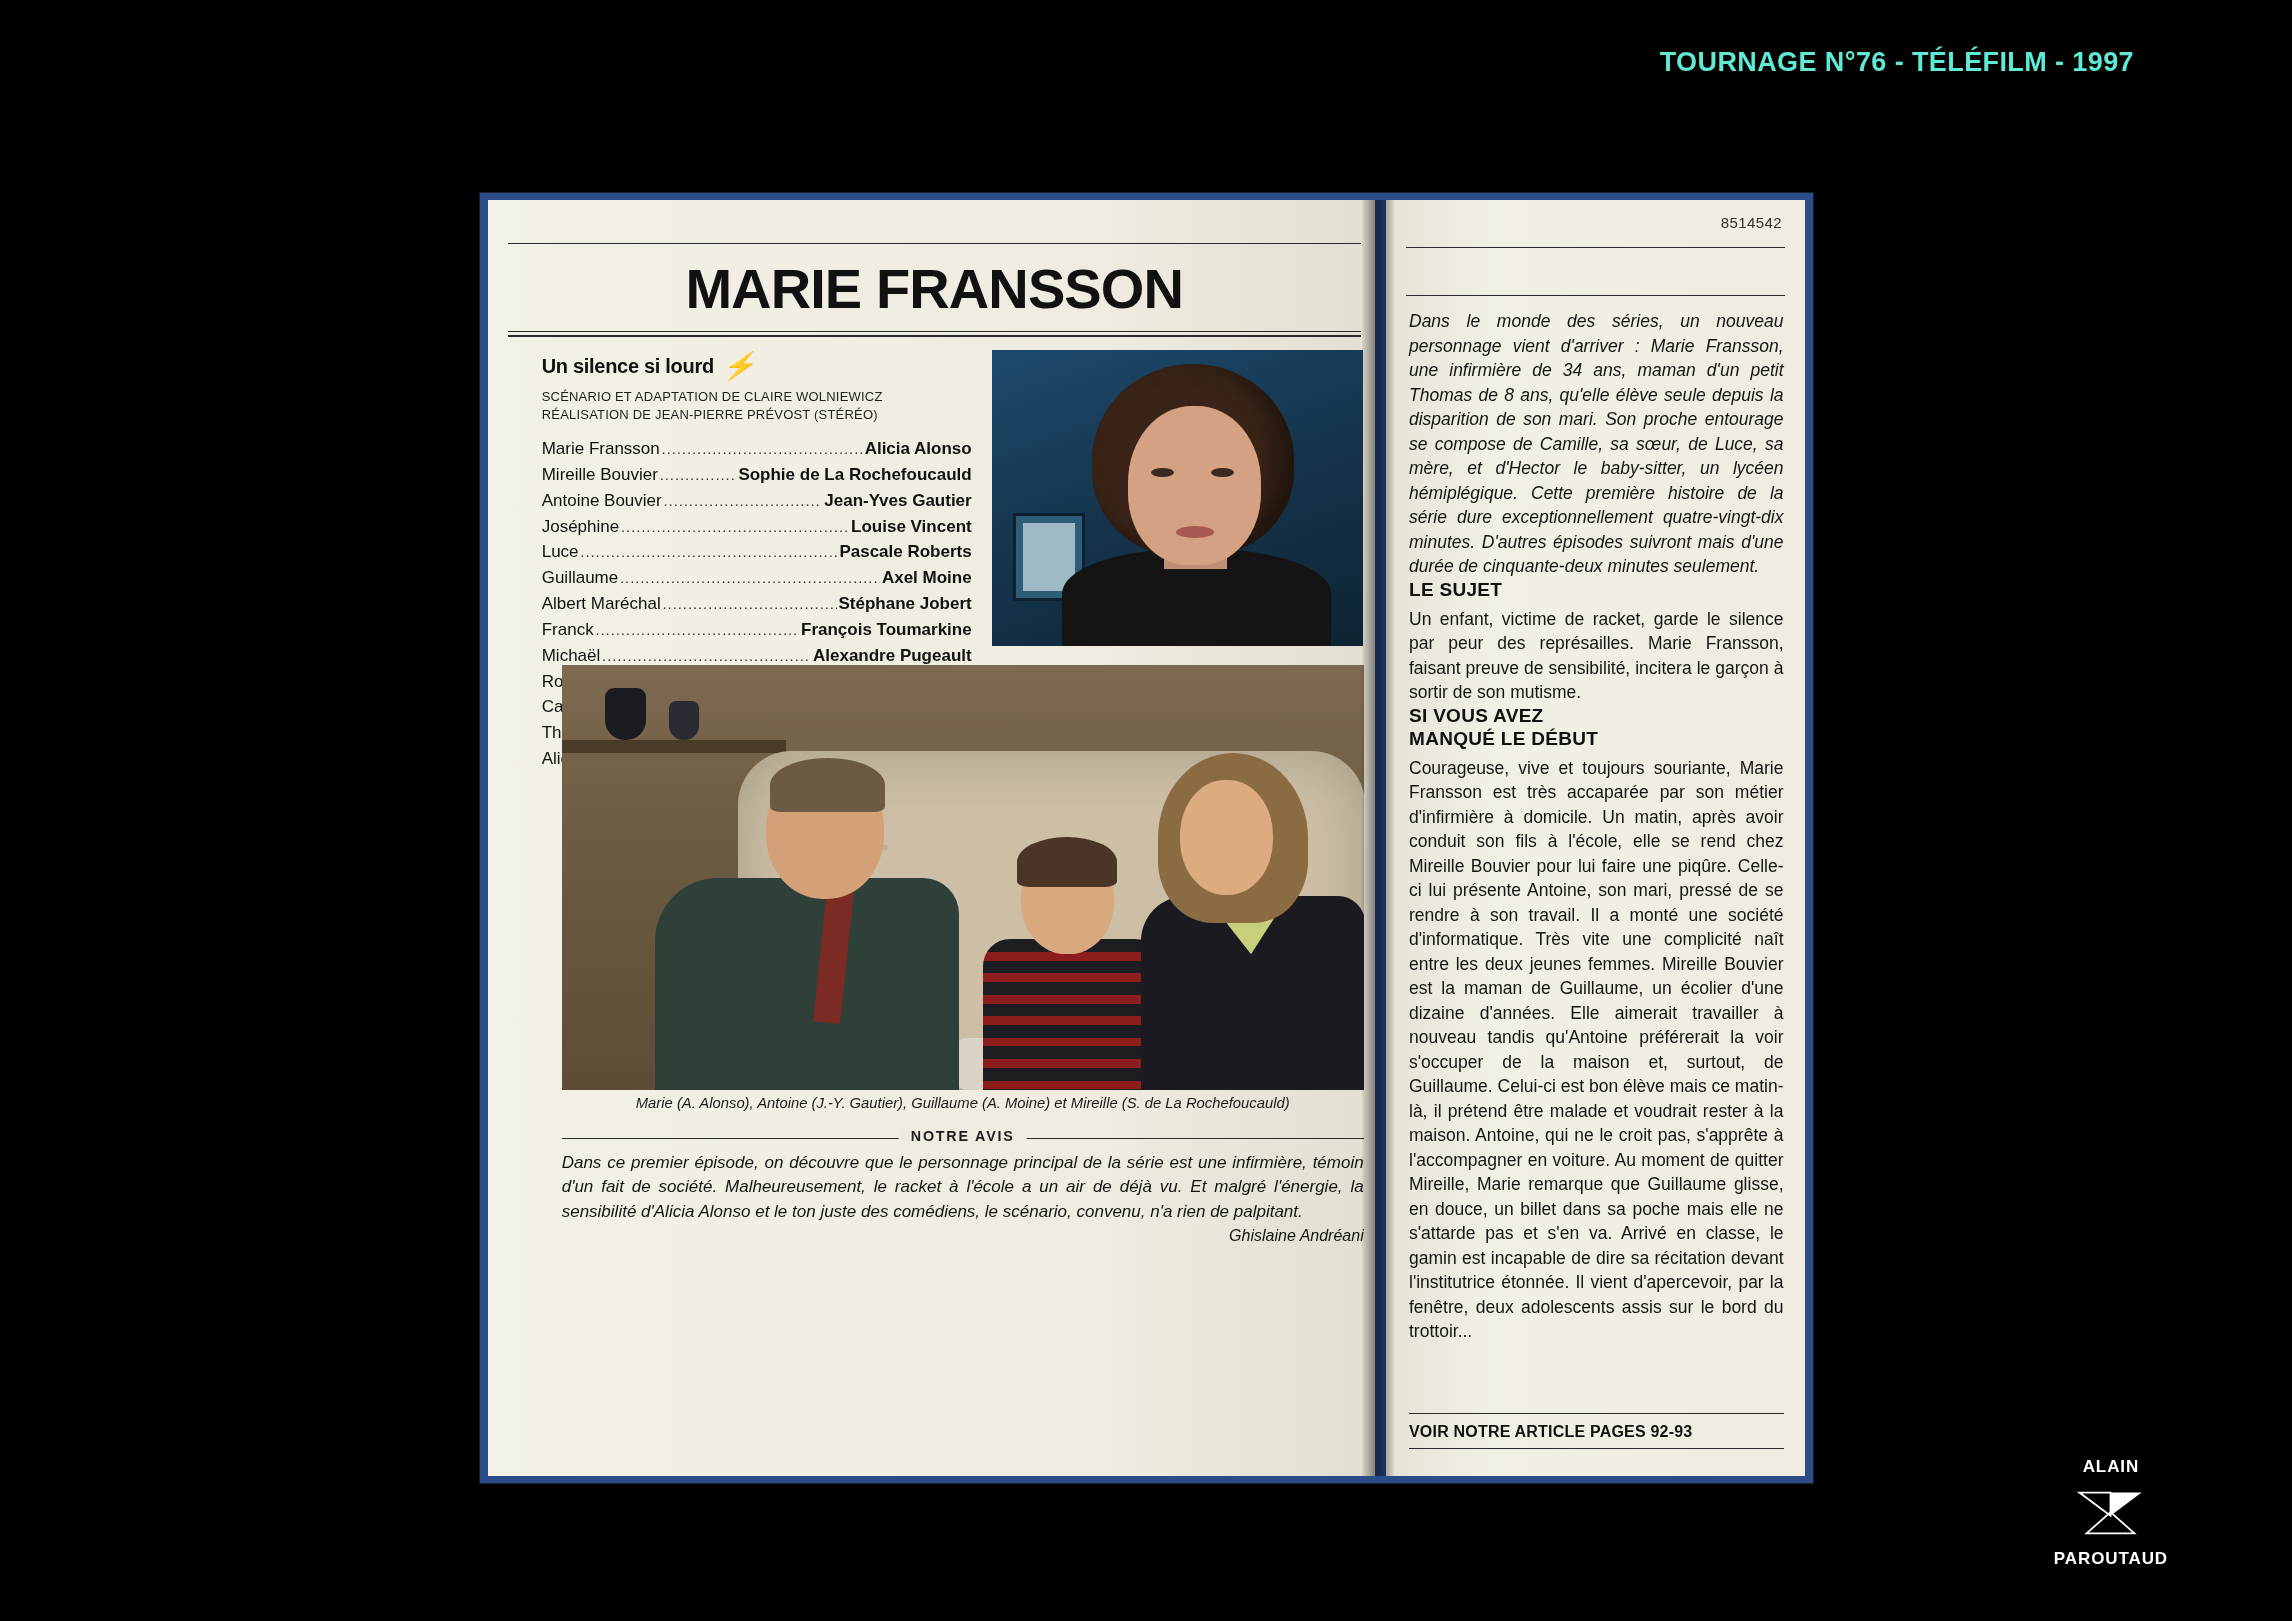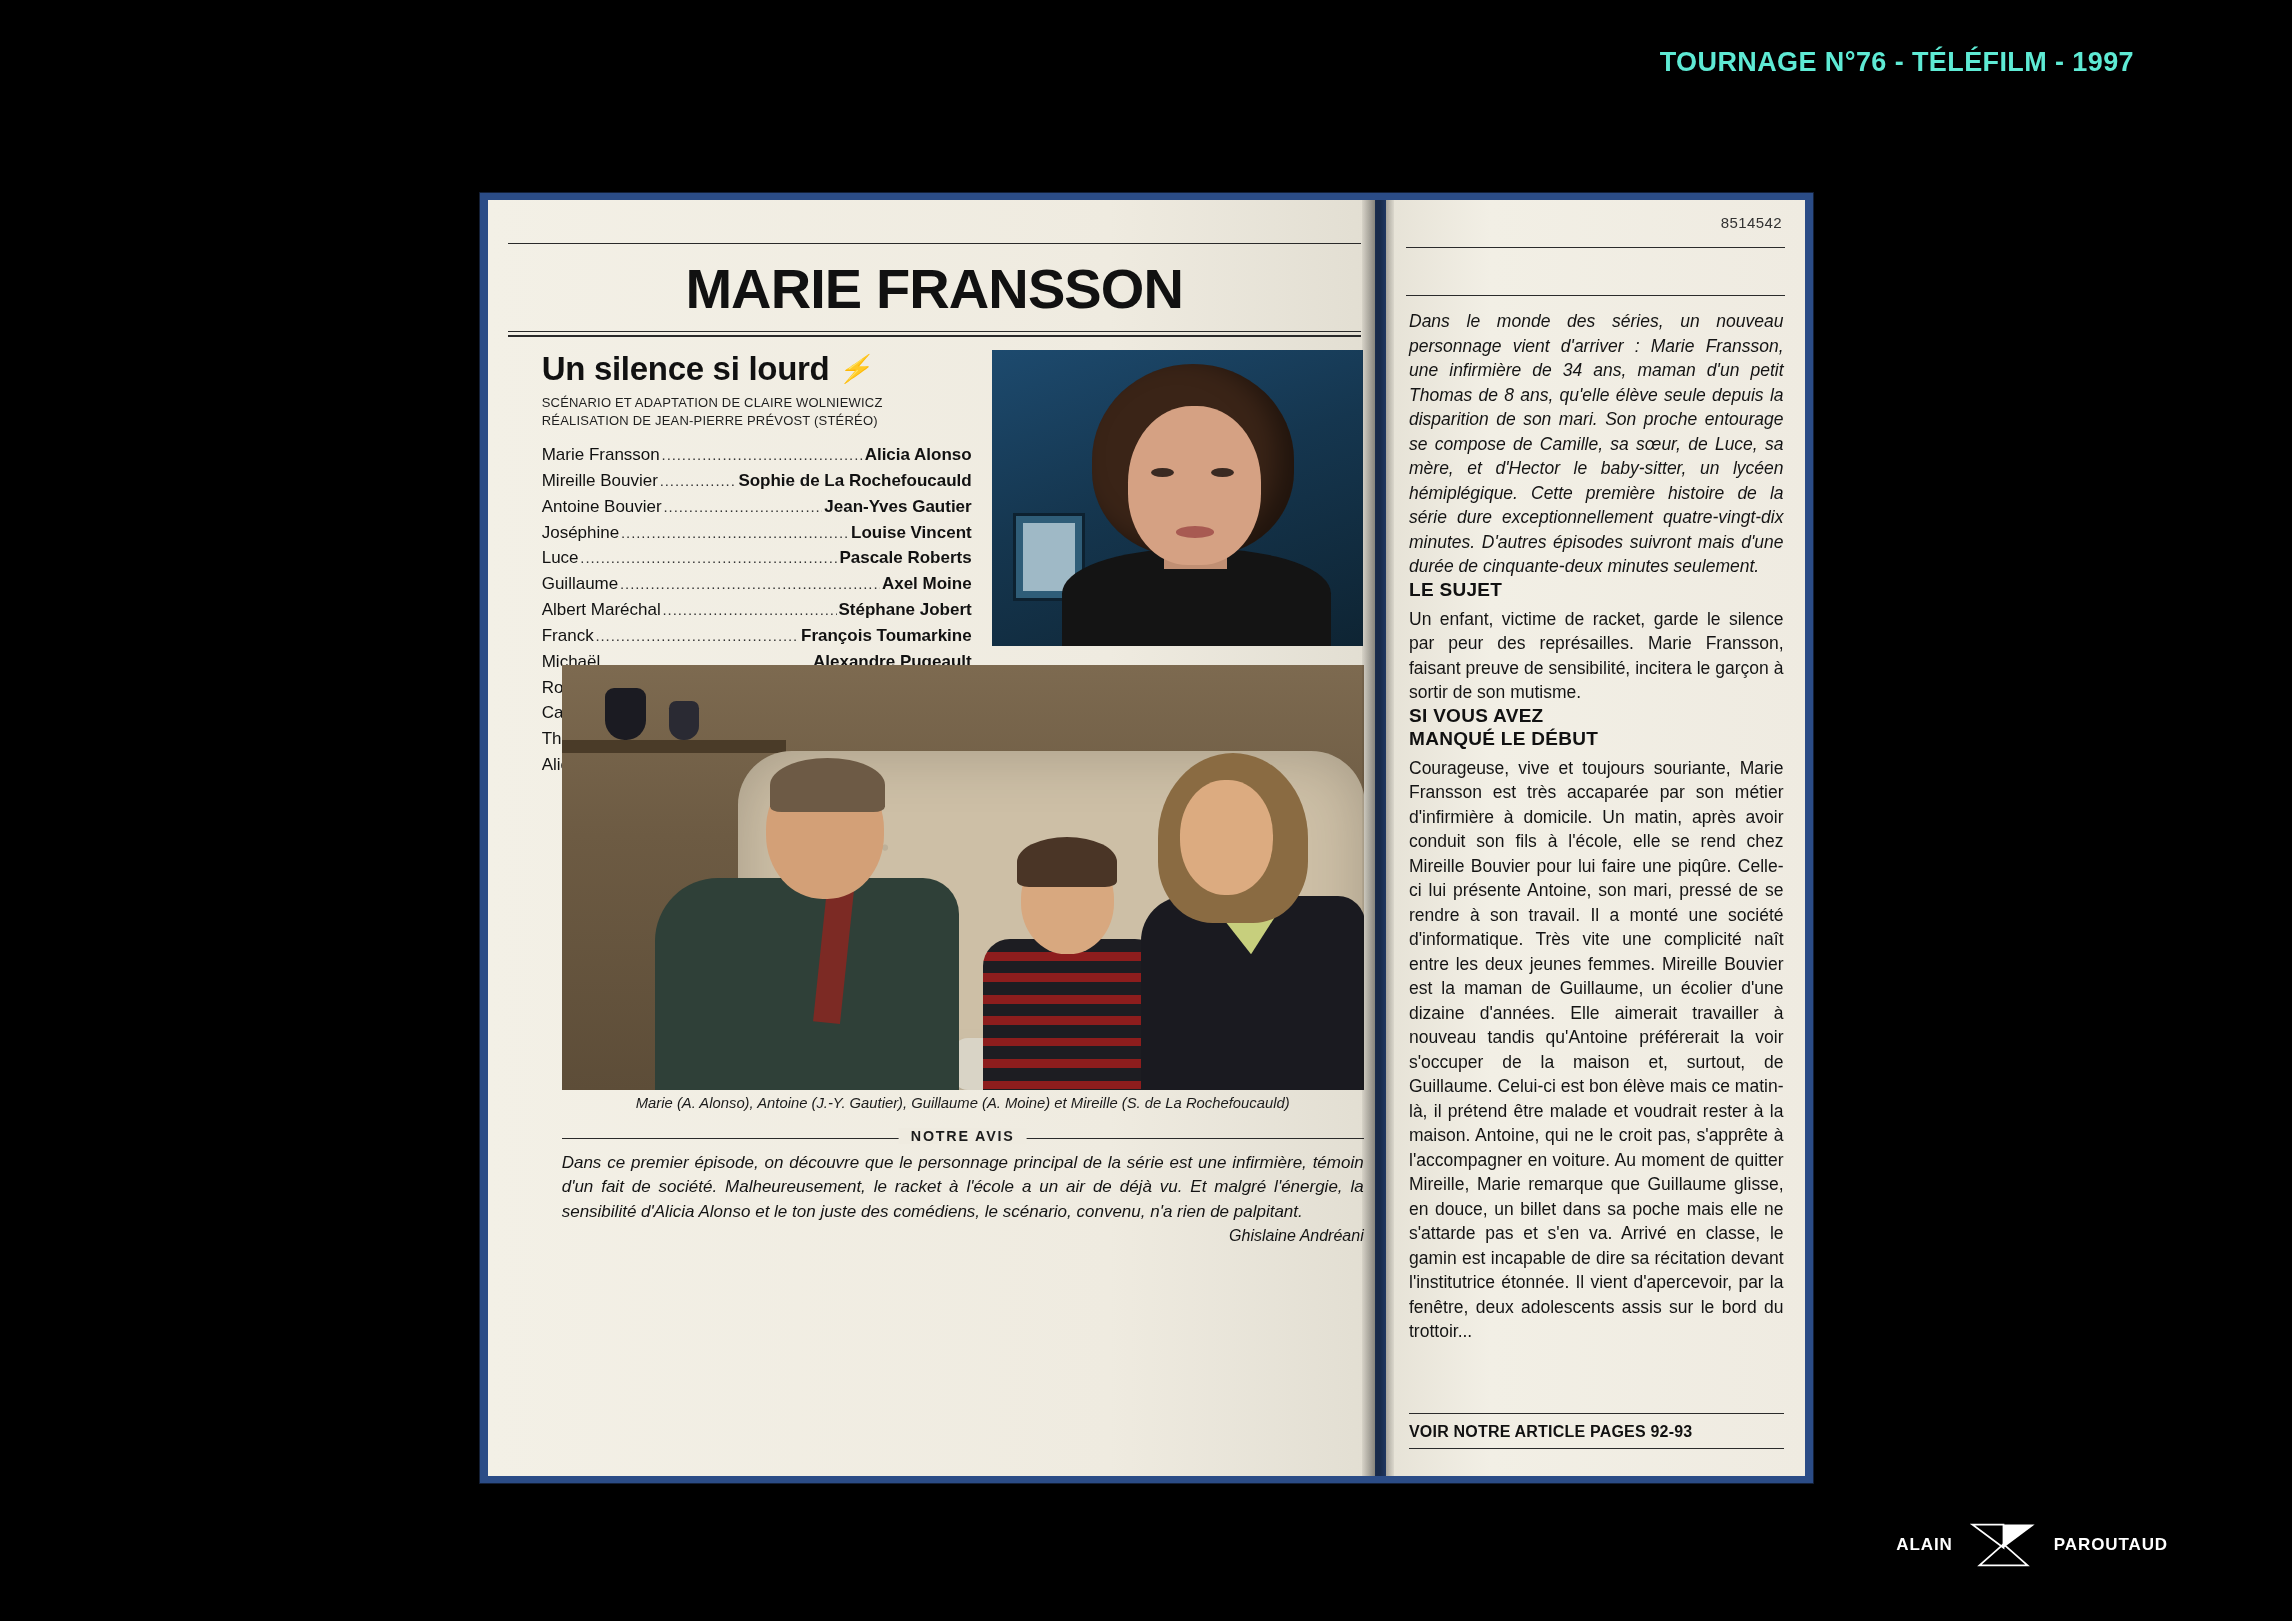--- a/index.html
+++ b/index.html
@@ -46,20 +46,21 @@
 
   
   .signature {
     position: absolute;
     right: 125px;
     bottom: 52px;
     display: flex;
     align-items: center;
     gap: 12px;
     color: #ffffff;
+    flex-direction: column;
   }
   .sig-name {
     font-size: 17px;
     font-weight: bold;
     letter-spacing: 0.9px;
   }
   .sig-mark {
     width: 77px;
     height: 48px;
     position: relative;
@@ -167,21 +168,21 @@
     left: 34px;
     top: 0;
     width: 430px;
   }
   .subtitle-row {
     display: flex;
     align-items: center;
     gap: 9px;
   }
   .subtitle {
-    font-size: 33px;
+    font-size: 20px;
     font-weight: bold;
     color: #111;
     letter-spacing: -0.3px;
   }
   .flash {
     color: #d01010;
     font-size: 27px;
     font-weight: bold;
     font-style: italic;
   }

